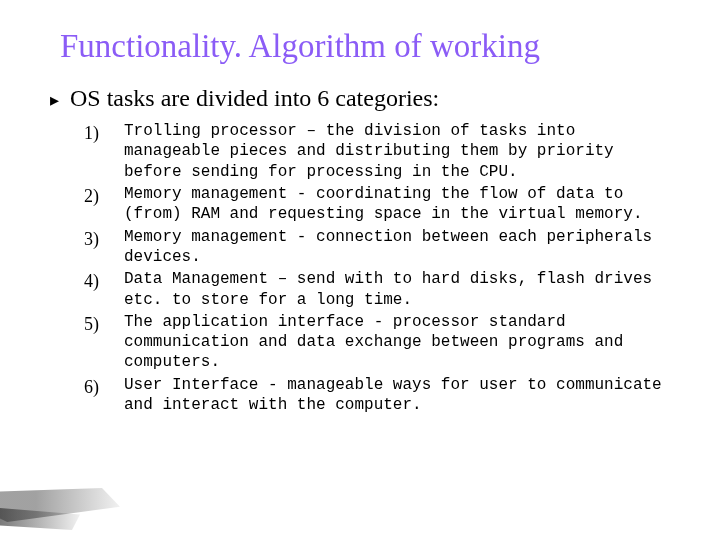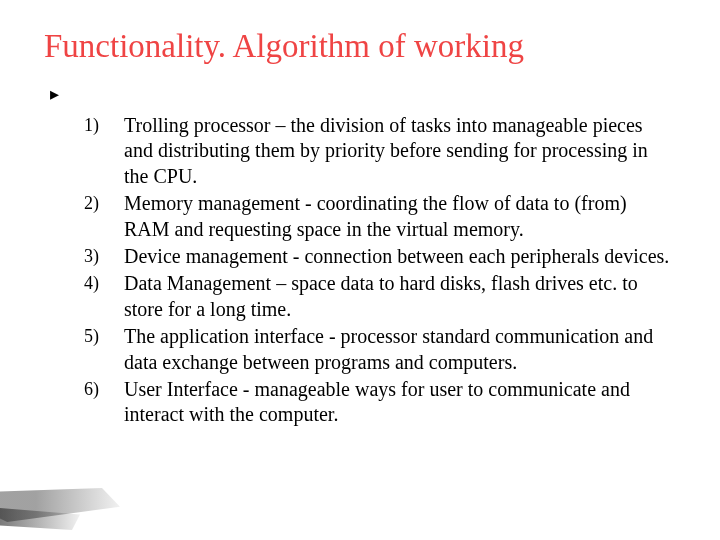--- a/index.html
+++ b/index.html
@@ -15,22 +15,22 @@
   .slide {
     position: relative;
     width: 720px;
     height: 540px;
     box-sizing: border-box;
     padding: 28px 44px 24px 44px;
   }
   .title {
     font-size: 33px;
     font-weight: 400;
-    color: #ef4444;
-    margin: 0 0 18px 0;
+    color: #8b5cf6;
+    margin: 0 0 18px 16px;
     font-family: Georgia, 'Times New Roman', serif;
   }
   .level1 {
     display: flex;
     align-items: baseline;
     margin: 0 0 8px 6px;
   }
   .level1 .bullet {
     font-size: 18px;
     color: #000;
@@ -51,23 +51,23 @@
     margin: 0 0 2px 0;
   }
   .numitem .num {
     width: 40px;
     flex: 0 0 40px;
     font-size: 18px;
     font-family: Georgia, 'Times New Roman', serif;
     padding-top: 2px;
   }
   .numitem .body {
-    font-size: 20px;
+    font-size: 16px;
     line-height: 1.27;
-    font-family: Liberation Serif, serif;
+    font-family: Liberation Mono, monospace;
   }
   .deco {
     position: absolute;
     left: 0;
     bottom: 18px;
     width: 120px;
     height: 34px;
     background: linear-gradient(to right, #555 0%, #555 30%, rgba(85,85,85,0.15) 100%);
     clip-path: polygon(0 10%, 85% 0, 100% 55%, 6% 100%, 0 90%);
     opacity: 0.55;
@@ -85,42 +85,43 @@
 </style>
 </head>
 <body>
 
 <div class="slide">
 
   <h1 class="title">Functionality. Algorithm of working</h1>
 
   <div class="level1">
     <span class="bullet">▸</span>
+    <span class="text">OS tasks are divided into 6 categories:</span>
   </div>
 
   <div class="numlist">
 
     <div class="numitem">
       <span class="num">1)</span>
       <span class="body">Trolling processor – the division of tasks into manageable pieces and distributing them by priority before sending for processing in the CPU.</span>
     </div>
 
     <div class="numitem">
       <span class="num">2)</span>
       <span class="body">Memory management - coordinating the flow of data to (from) RAM and requesting space in the virtual memory.</span>
     </div>
 
     <div class="numitem">
       <span class="num">3)</span>
-      <span class="body">Device management - connection between each peripherals devices.</span>
+      <span class="body">Memory management - connection between each peripherals devices.</span>
     </div>
 
     <div class="numitem">
       <span class="num">4)</span>
-      <span class="body">Data Management – space data to hard disks, flash drives etc. to store for a long time.</span>
+      <span class="body">Data Management – send with to hard disks, flash drives etc. to store for a long time.</span>
     </div>
 
     <div class="numitem">
       <span class="num">5)</span>
       <span class="body">The application interface - processor standard communication and data exchange between programs and computers.</span>
     </div>
 
     <div class="numitem">
       <span class="num">6)</span>
       <span class="body">User Interface - manageable ways for user to communicate and interact with the computer.</span>

